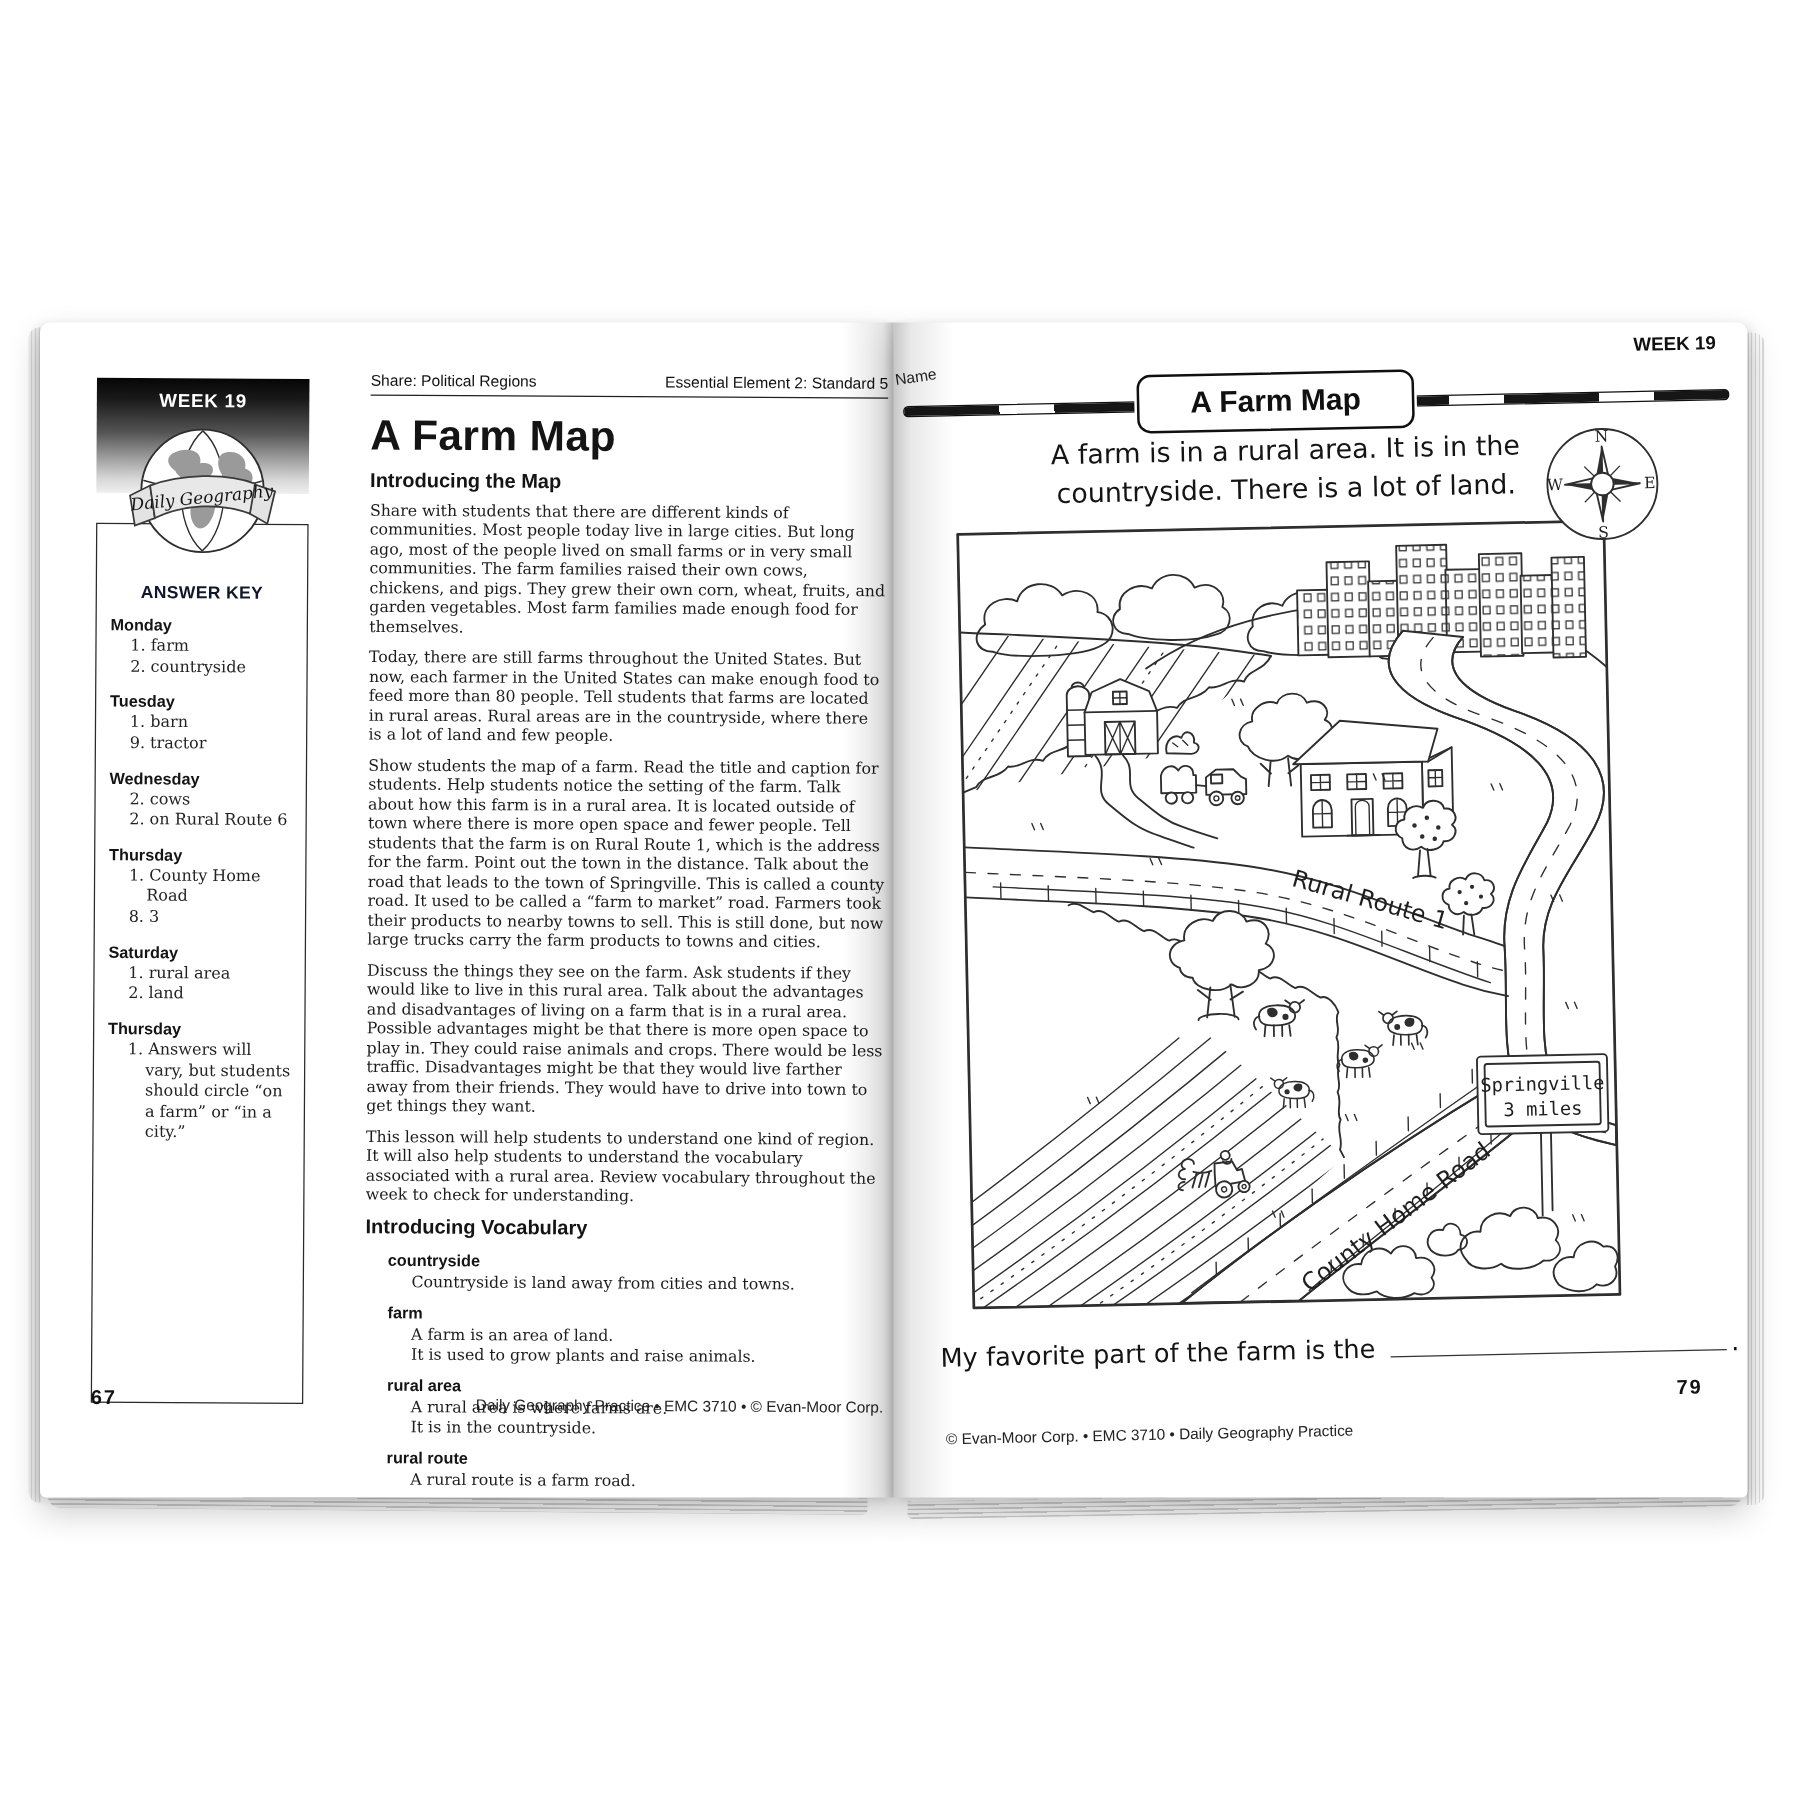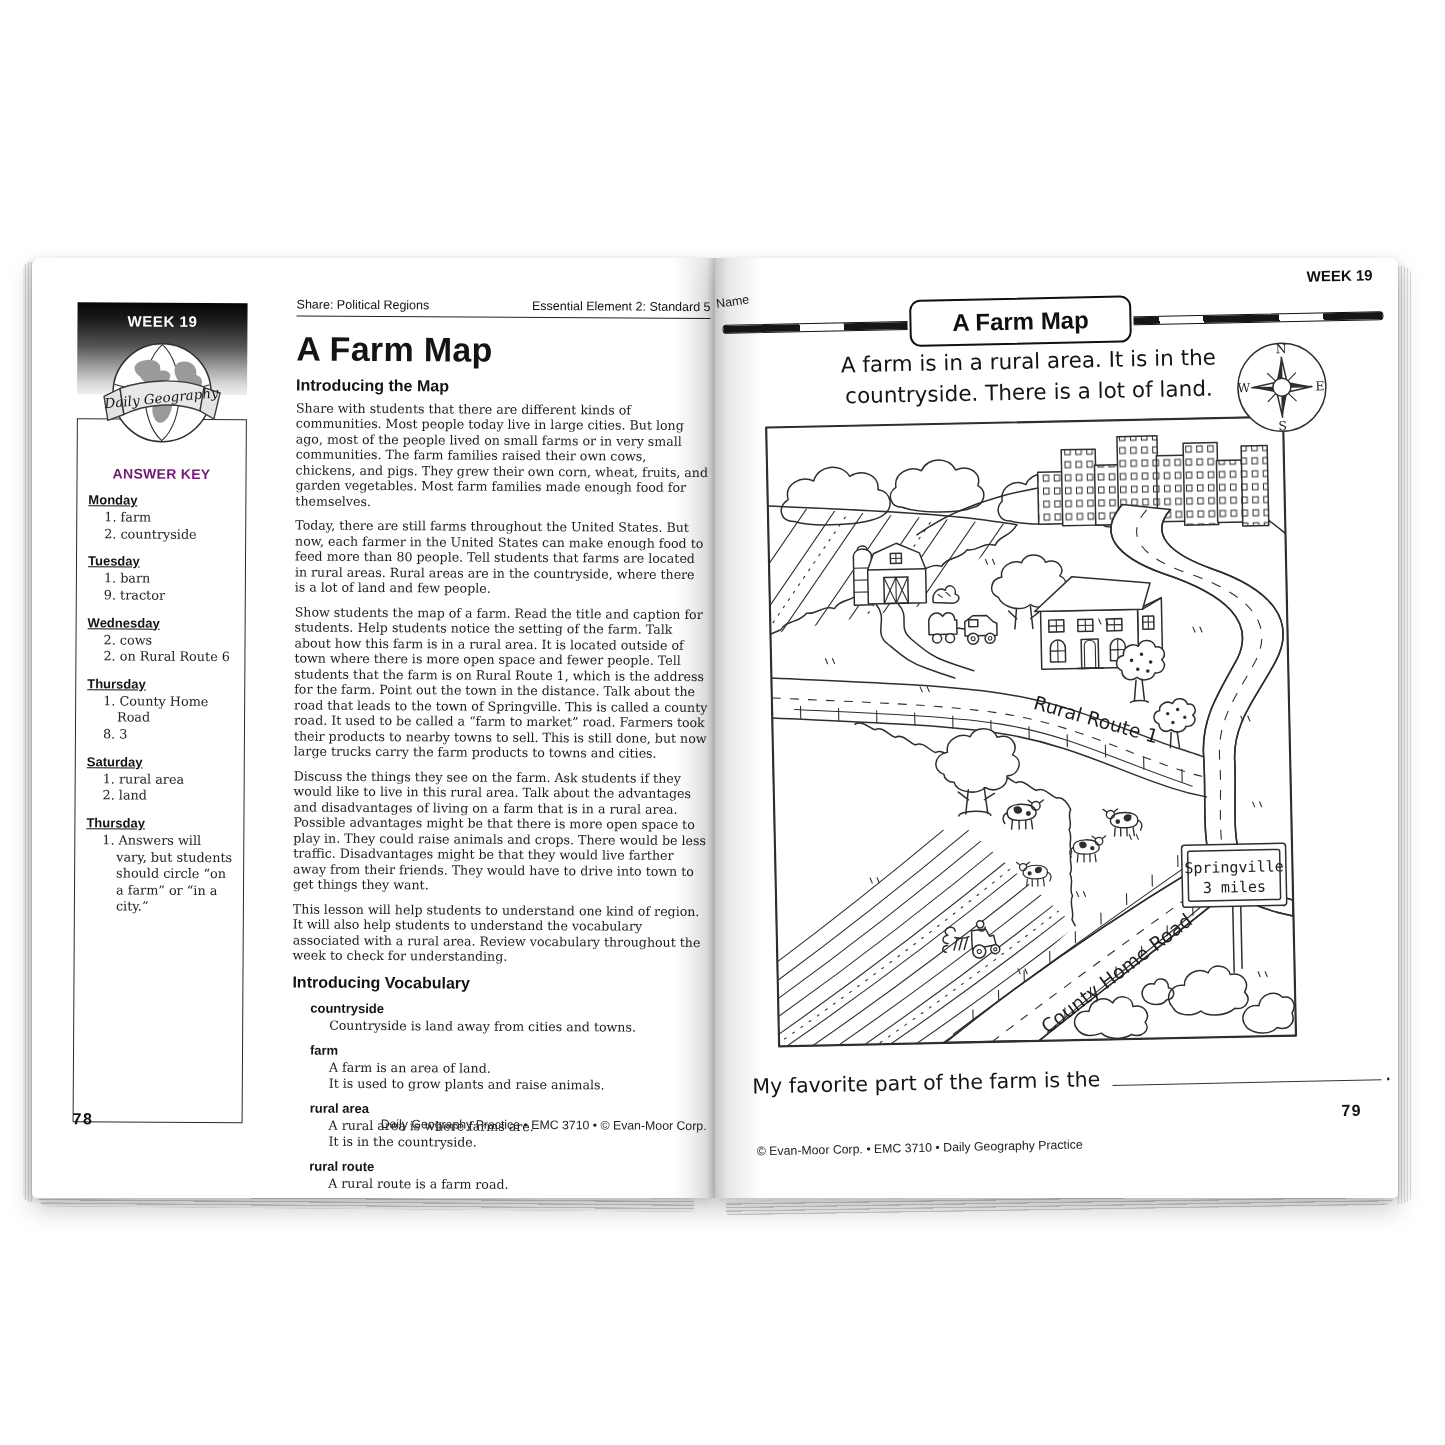--- a/index.html
+++ b/index.html
@@ -29,22 +29,22 @@
   .pl-content{position:absolute;inset:0;transform:rotate(.35deg);}
   .pr-content{position:absolute;inset:0;transform:rotate(-1.2deg);transform-origin:50% 50%;}
 
   
   .sidebar{position:absolute;left:43px;top:46px;width:170px;}
   .week-box{position:absolute;left:0;right:0;top:0;height:92px;text-align:center;padding-top:10px;
     color:#fff;font:700 15px "Liberation Sans",sans-serif;letter-spacing:.6px;
     background:linear-gradient(180deg,#060606 0%,#191919 18%,#565656 48%,#9f9f9f 70%,#d8d8d8 88%,#efefef 100%);}
   .ak-box{position:absolute;left:0;right:0;top:116px;height:704px;border:1.6px solid #2a2a2a;background:transparent;padding:0 11px;}
   .globe{position:absolute;top:32px;left:50%;transform:translateX(-50%);z-index:2;}
-  .ak-title{margin-top:46px;text-align:center;font:700 14px "Liberation Sans",sans-serif;letter-spacing:.3px;color:#701a75;}
-  .ak-day{font:700 13px "Liberation Sans",sans-serif;color:#141414;margin:11px 0 2px;text-decoration:underline;}
+  .ak-title{margin-top:46px;text-align:center;font:700 14px "Liberation Sans",sans-serif;letter-spacing:.3px;color:#0f172a;}
+  .ak-day{font:700 13px "Liberation Sans",sans-serif;color:#141414;margin:11px 0 2px;}
   .ak-item{font:12.8px/1.3 "DejaVu Serif",serif;color:#222;padding-left:30px;text-indent:-14px;}
   .main-col{position:absolute;left:262px;top:40px;width:414px;}
   .col-head{display:flex;justify-content:space-between;font:12.5px "Liberation Sans",sans-serif;color:#111;
     padding-bottom:4px;border-bottom:1.7px solid #222;}
   .lesson-title{font:700 34px/1 "Liberation Sans",sans-serif;color:#141414;margin:15px 0 10px;letter-spacing:.3px;}
   .sec-head{font:700 16px "Liberation Sans",sans-serif;color:#141414;margin:11px 0 6px;}
   .body-p{font:12.6px/1.23 "DejaVu Serif",serif;color:#1c1c1c;margin:0 0 9px;}
   .vocab-term{font:700 13px "Liberation Sans",sans-serif;color:#141414;margin:9px 0 2px 18px;}
   .vocab-def{font:12.6px/1.26 "DejaVu Serif",serif;color:#1c1c1c;margin-left:37px;}
   .pl-pagenum{position:absolute;left:43px;top:854px;font:700 16px "Liberation Sans",sans-serif;letter-spacing:1.5px;color:#111;}
@@ -158,21 +158,21 @@
           <div class="vocab-term">farm</div>
           <div class="vocab-def">A farm is an area of land.</div>
           <div class="vocab-def">It is used to grow plants and raise animals.</div>
           <div class="vocab-term">rural area</div>
           <div class="vocab-def">A rural area is where farms are.</div>
           <div class="vocab-def">It is in the countryside.</div>
           <div class="vocab-term">rural route</div>
           <div class="vocab-def">A rural route is a farm road.</div>
         </div>
 
-        <div class="pl-pagenum">78</div>
+        <div class="pl-pagenum">67</div>
         <div class="pl-footer">Daily Geography Practice • EMC 3710 • © Evan-Moor Corp.</div>
       </div>
     </div>
 
     <div class="page page-right">
       <div class="pr-content">
         <div class="name-label">Name</div>
         <div class="banner-bar"></div>
         <div class="title-box">
           <span>A Farm Map</span>

